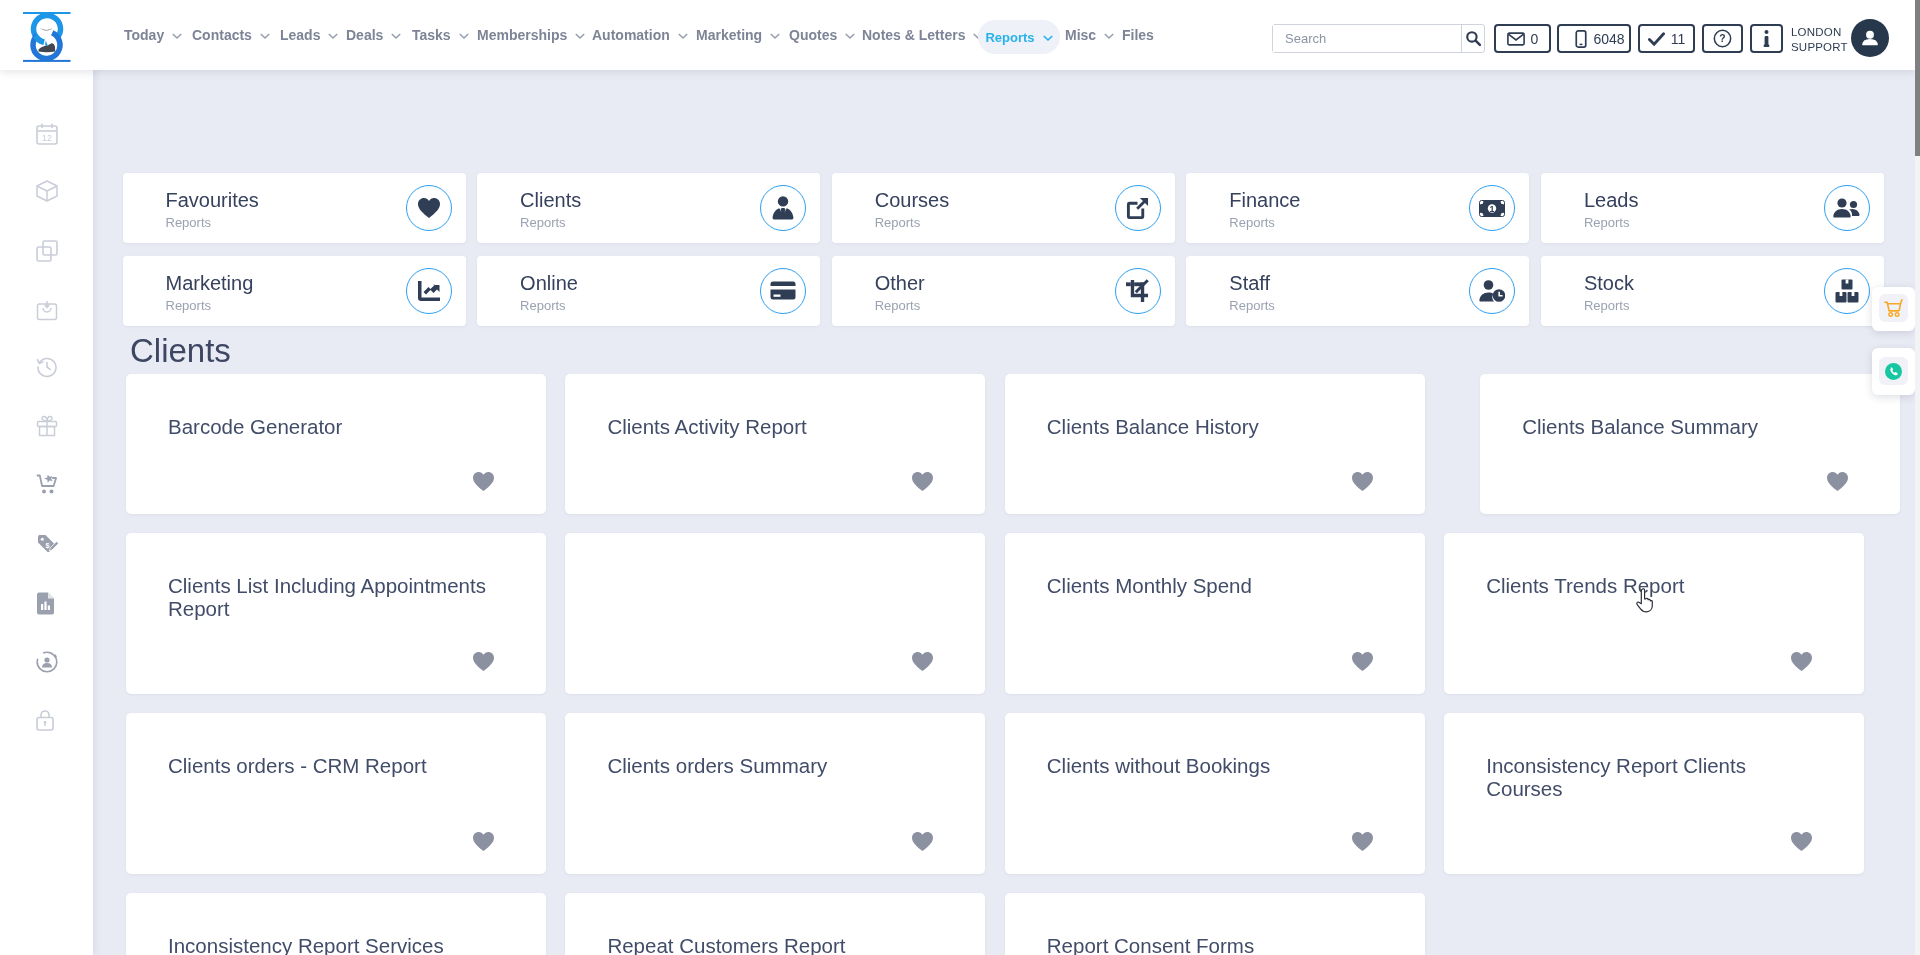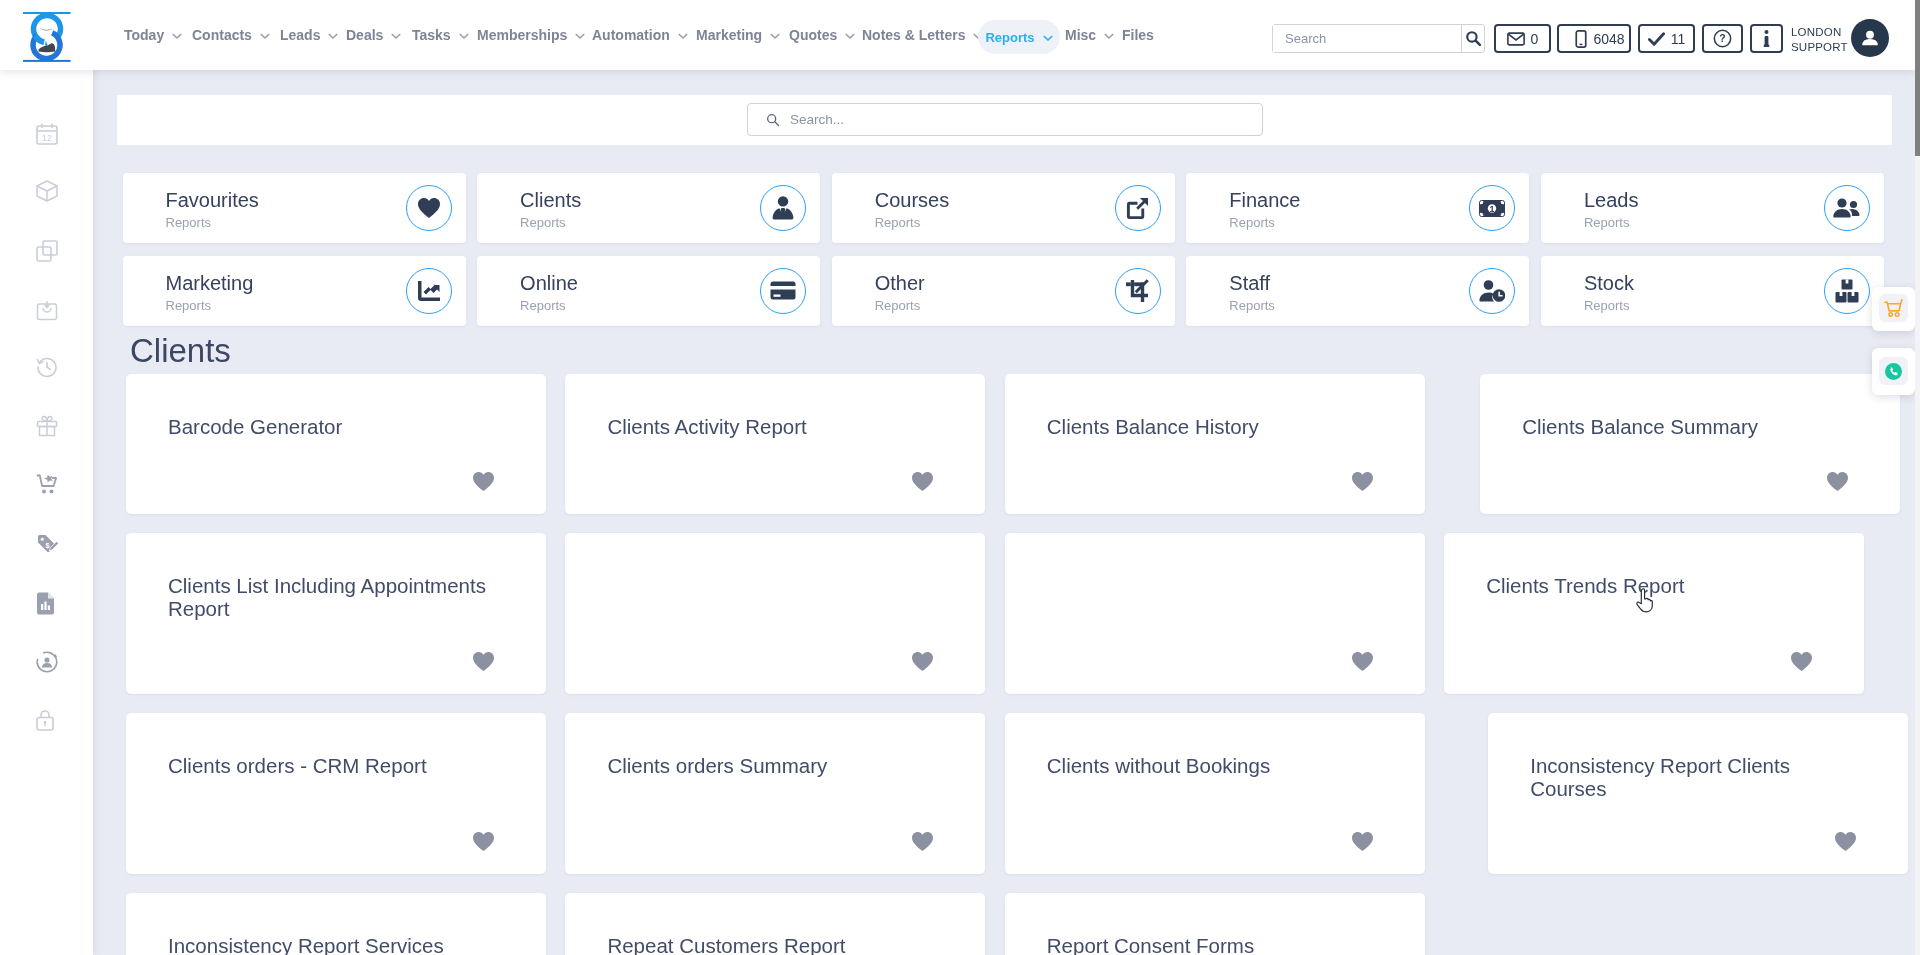--- a/index.html
+++ b/index.html
@@ -54,29 +54,20 @@
 .sb-thumb { position:absolute; right:0; top:0; width:5px; height:156px; background:#7f7f82; z-index:41; }
 
 
 .fab { position:absolute; background:#fff; border-radius:6px; box-shadow:0 2px 8px rgba(60,70,100,.18); z-index:25; }
 .fab-inner { position:absolute; left:7px; top:7px; width:29px; height:28px; background:#f1f2f7; border-radius:6px; display:flex; align-items:center; justify-content:center; }
 </style>
 </head>
 <body>
 
 <div class="content">
-  <div class="band">
-    <div class="bandsearch">
-      <svg width="14" height="14" viewBox="0 0 16 16">
-          <circle cx="6.5" cy="6.5" r="4.6" fill="none" stroke="#5d6577" stroke-width="1.5"></circle>
-          <line x1="10" y1="10" x2="14.3" y2="14.3" stroke="#5d6577" stroke-width="1.5" stroke-linecap="round"></line>
-        </svg>
-      Search...
-    </div>
-  </div>
 
   <div id="cats">
       <div class="cat" style="left:29.5px;top:103px;">
         <div class="t">Favourites</div>
         <div class="s">Reports</div>
         <div class="circ">
           <svg width="24" height="22" viewBox="0 0 24 22">
             <path d="M12 21 C5 15.5 1 11.5 1 7 C1 3.5 3.7 1 7 1 C9 1 11 2.2 12 4 C13 2.2 15 1 17 1 C20.3 1 23 3.5 23 7 C23 11.5 19 15.5 12 21 Z" fill="#2f3e55"></path>
           </svg>
         </div>
@@ -221,20 +212,21 @@
         <div class="hrt"><svg width="23" height="21" viewBox="0 0 24 22">
             <path d="M12 21 C5 15.5 1 11.5 1 7 C1 3.5 3.7 1 7 1 C9 1 11 2.2 12 4 C13 2.2 15 1 17 1 C20.3 1 23 3.5 23 7 C23 11.5 19 15.5 12 21 Z" fill="#8b91a0"></path>
           </svg></div>
       </div>
       <div class="rep" style="left:472.4px;top:463px;height:161px;">
         <div class="hrt"><svg width="23" height="21" viewBox="0 0 24 22">
             <path d="M12 21 C5 15.5 1 11.5 1 7 C1 3.5 3.7 1 7 1 C9 1 11 2.2 12 4 C13 2.2 15 1 17 1 C20.3 1 23 3.5 23 7 C23 11.5 19 15.5 12 21 Z" fill="#8b91a0"></path>
           </svg></div>
       </div>
       <div class="rep" style="left:911.8px;top:463px;height:161px;">
+        <div class="t">Clients Monthly Spend</div>
         <div class="hrt"><svg width="23" height="21" viewBox="0 0 24 22">
             <path d="M12 21 C5 15.5 1 11.5 1 7 C1 3.5 3.7 1 7 1 C9 1 11 2.2 12 4 C13 2.2 15 1 17 1 C20.3 1 23 3.5 23 7 C23 11.5 19 15.5 12 21 Z" fill="#8b91a0"></path>
           </svg></div>
       </div>
       <div class="rep" style="left:1351.1999999999998px;top:463px;height:161px;">
         <div class="t">Clients Trends Report</div>
         <div class="hrt"><svg width="23" height="21" viewBox="0 0 24 22">
             <path d="M12 21 C5 15.5 1 11.5 1 7 C1 3.5 3.7 1 7 1 C9 1 11 2.2 12 4 C13 2.2 15 1 17 1 C20.3 1 23 3.5 23 7 C23 11.5 19 15.5 12 21 Z" fill="#8b91a0"></path>
           </svg></div>
       </div>
@@ -249,21 +241,21 @@
         <div class="hrt"><svg width="23" height="21" viewBox="0 0 24 22">
             <path d="M12 21 C5 15.5 1 11.5 1 7 C1 3.5 3.7 1 7 1 C9 1 11 2.2 12 4 C13 2.2 15 1 17 1 C20.3 1 23 3.5 23 7 C23 11.5 19 15.5 12 21 Z" fill="#8b91a0"></path>
           </svg></div>
       </div>
       <div class="rep" style="left:911.8px;top:643px;height:161px;">
         <div class="t">Clients without Bookings</div>
         <div class="hrt"><svg width="23" height="21" viewBox="0 0 24 22">
             <path d="M12 21 C5 15.5 1 11.5 1 7 C1 3.5 3.7 1 7 1 C9 1 11 2.2 12 4 C13 2.2 15 1 17 1 C20.3 1 23 3.5 23 7 C23 11.5 19 15.5 12 21 Z" fill="#8b91a0"></path>
           </svg></div>
       </div>
-      <div class="rep" style="left:1351.1999999999998px;top:643px;height:161px;margin-left:44px;">
+      <div class="rep" style="left:1351.1999999999998px;top:643px;height:161px;">
         <div class="t">Inconsistency Report Clients<br>Courses</div>
         <div class="hrt"><svg width="23" height="21" viewBox="0 0 24 22">
             <path d="M12 21 C5 15.5 1 11.5 1 7 C1 3.5 3.7 1 7 1 C9 1 11 2.2 12 4 C13 2.2 15 1 17 1 C20.3 1 23 3.5 23 7 C23 11.5 19 15.5 12 21 Z" fill="#8b91a0"></path>
           </svg></div>
       </div>
       <div class="rep" style="left:33px;top:823px;height:140px;">
         <div class="t">Inconsistency Report Services</div>
       </div>
       <div class="rep" style="left:472.4px;top:823px;height:140px;">
         <div class="t">Repeat Customers Report</div>

